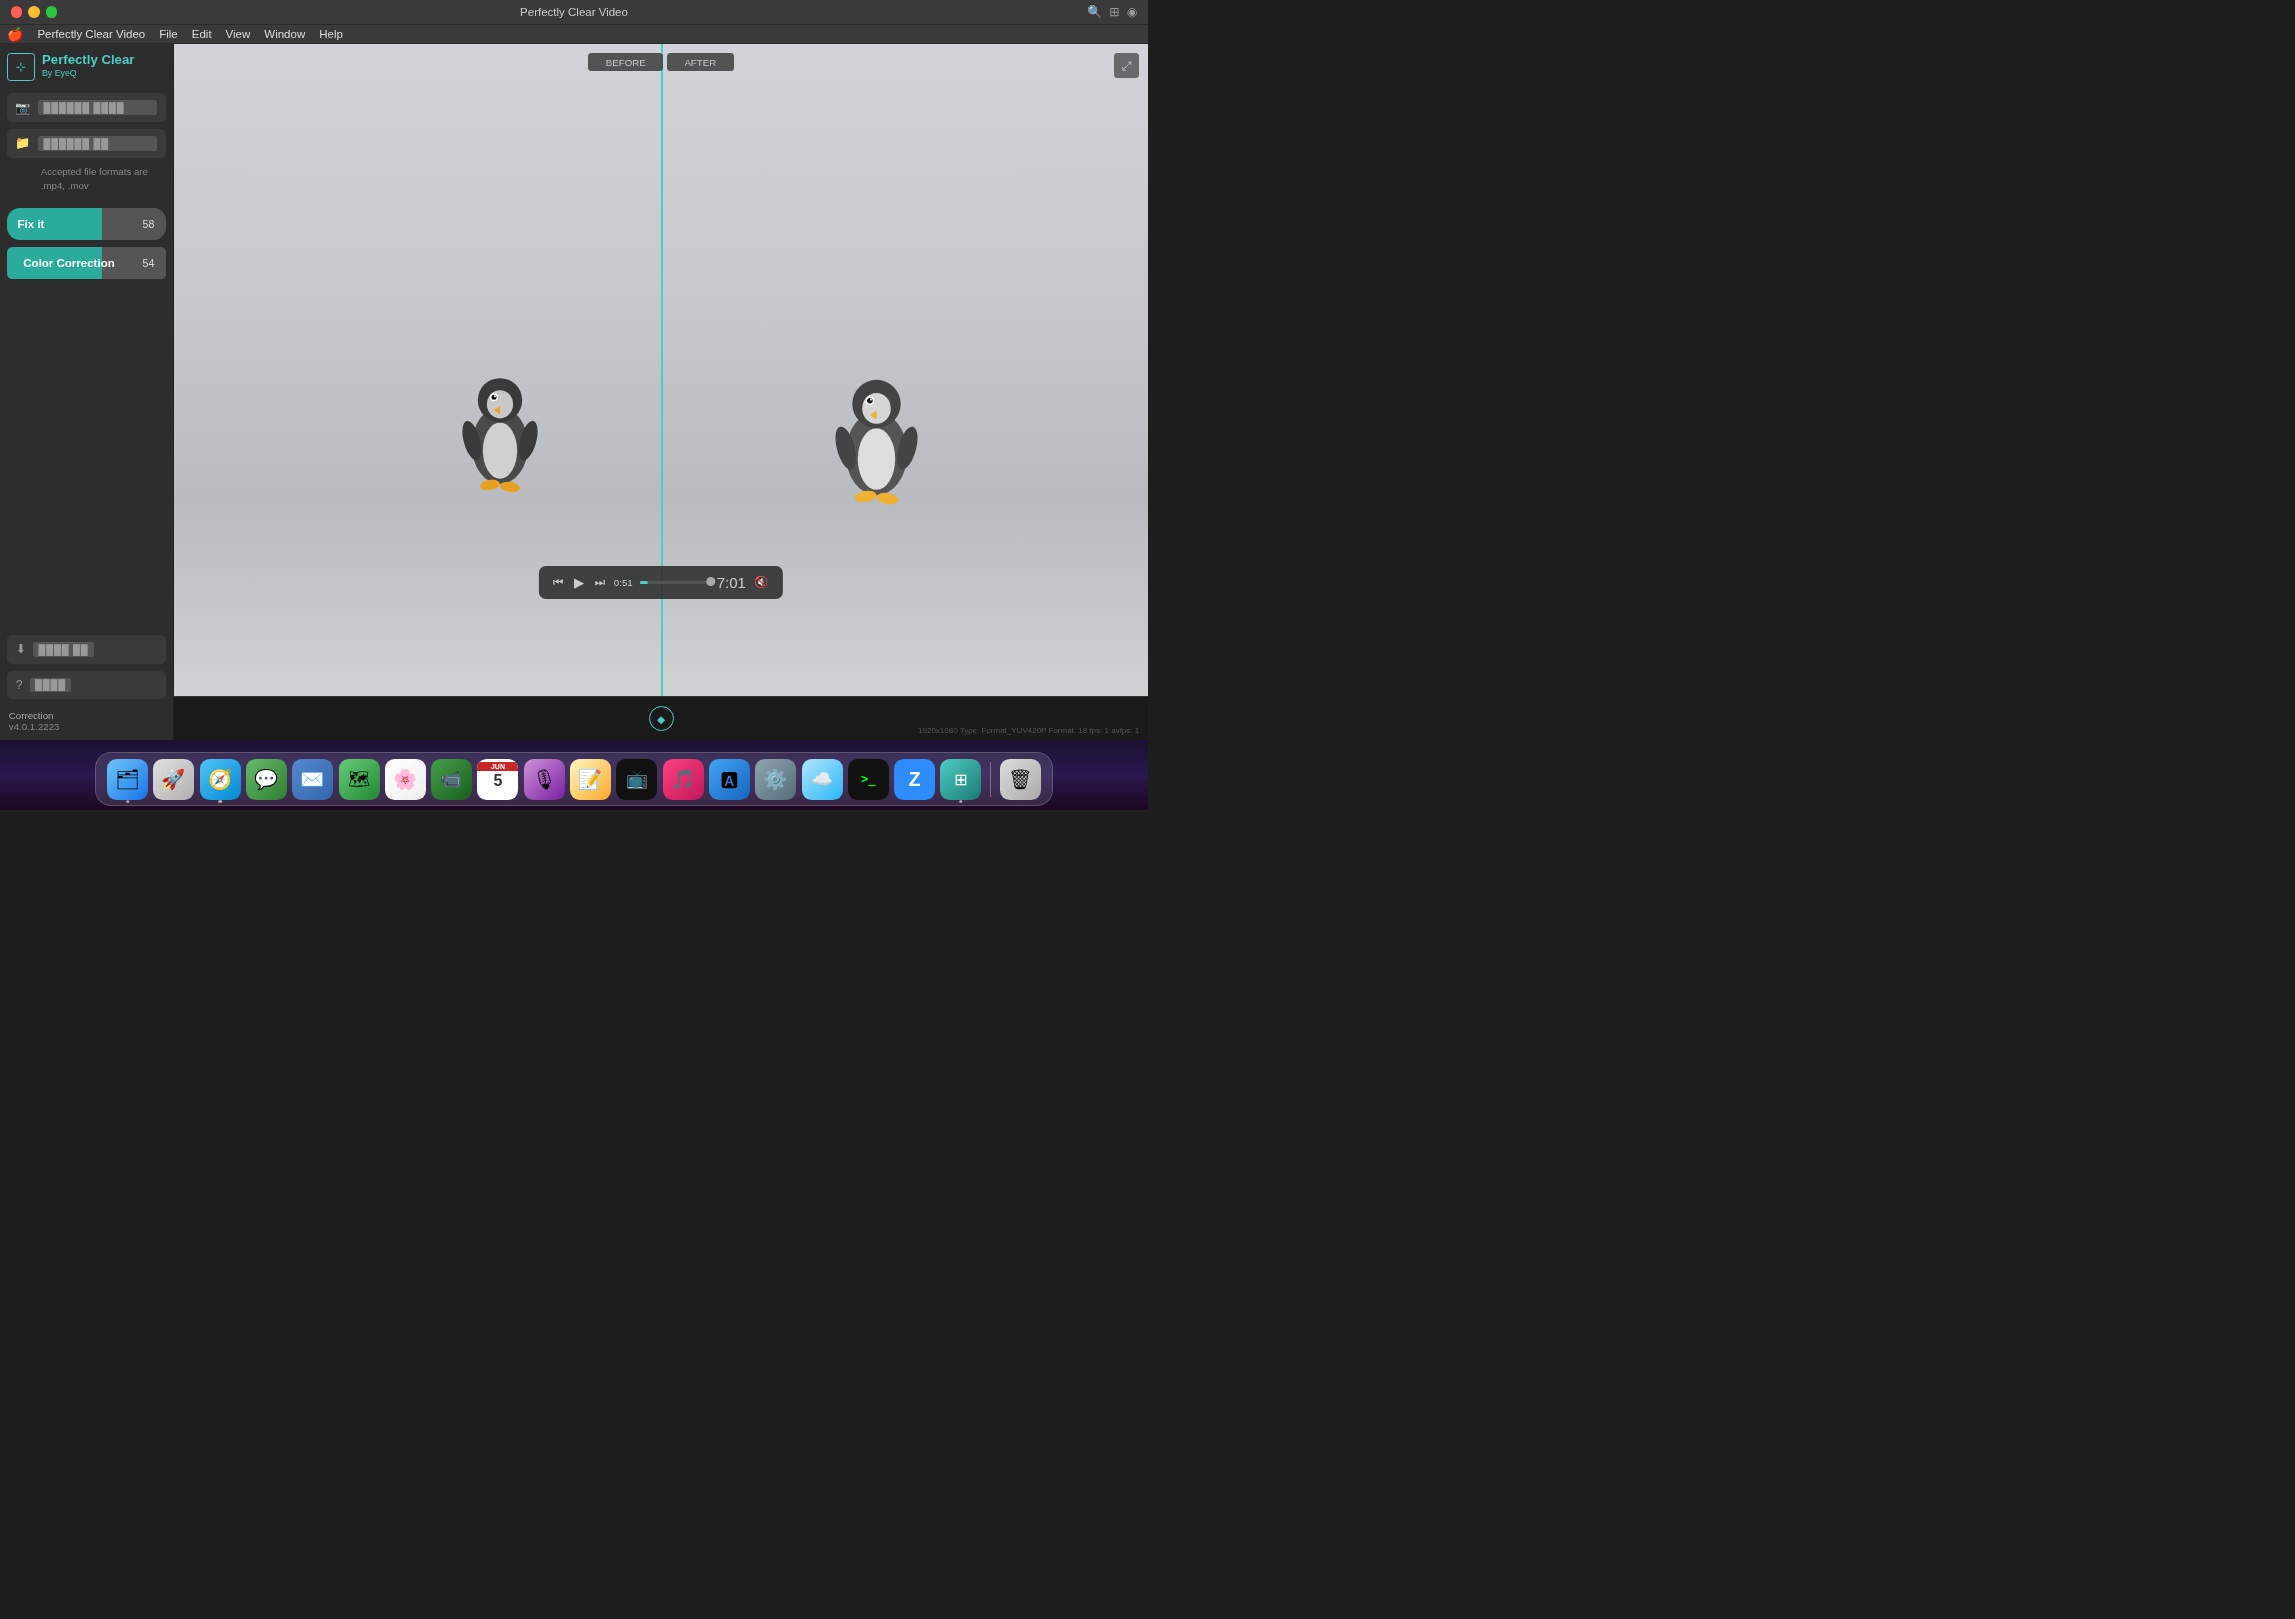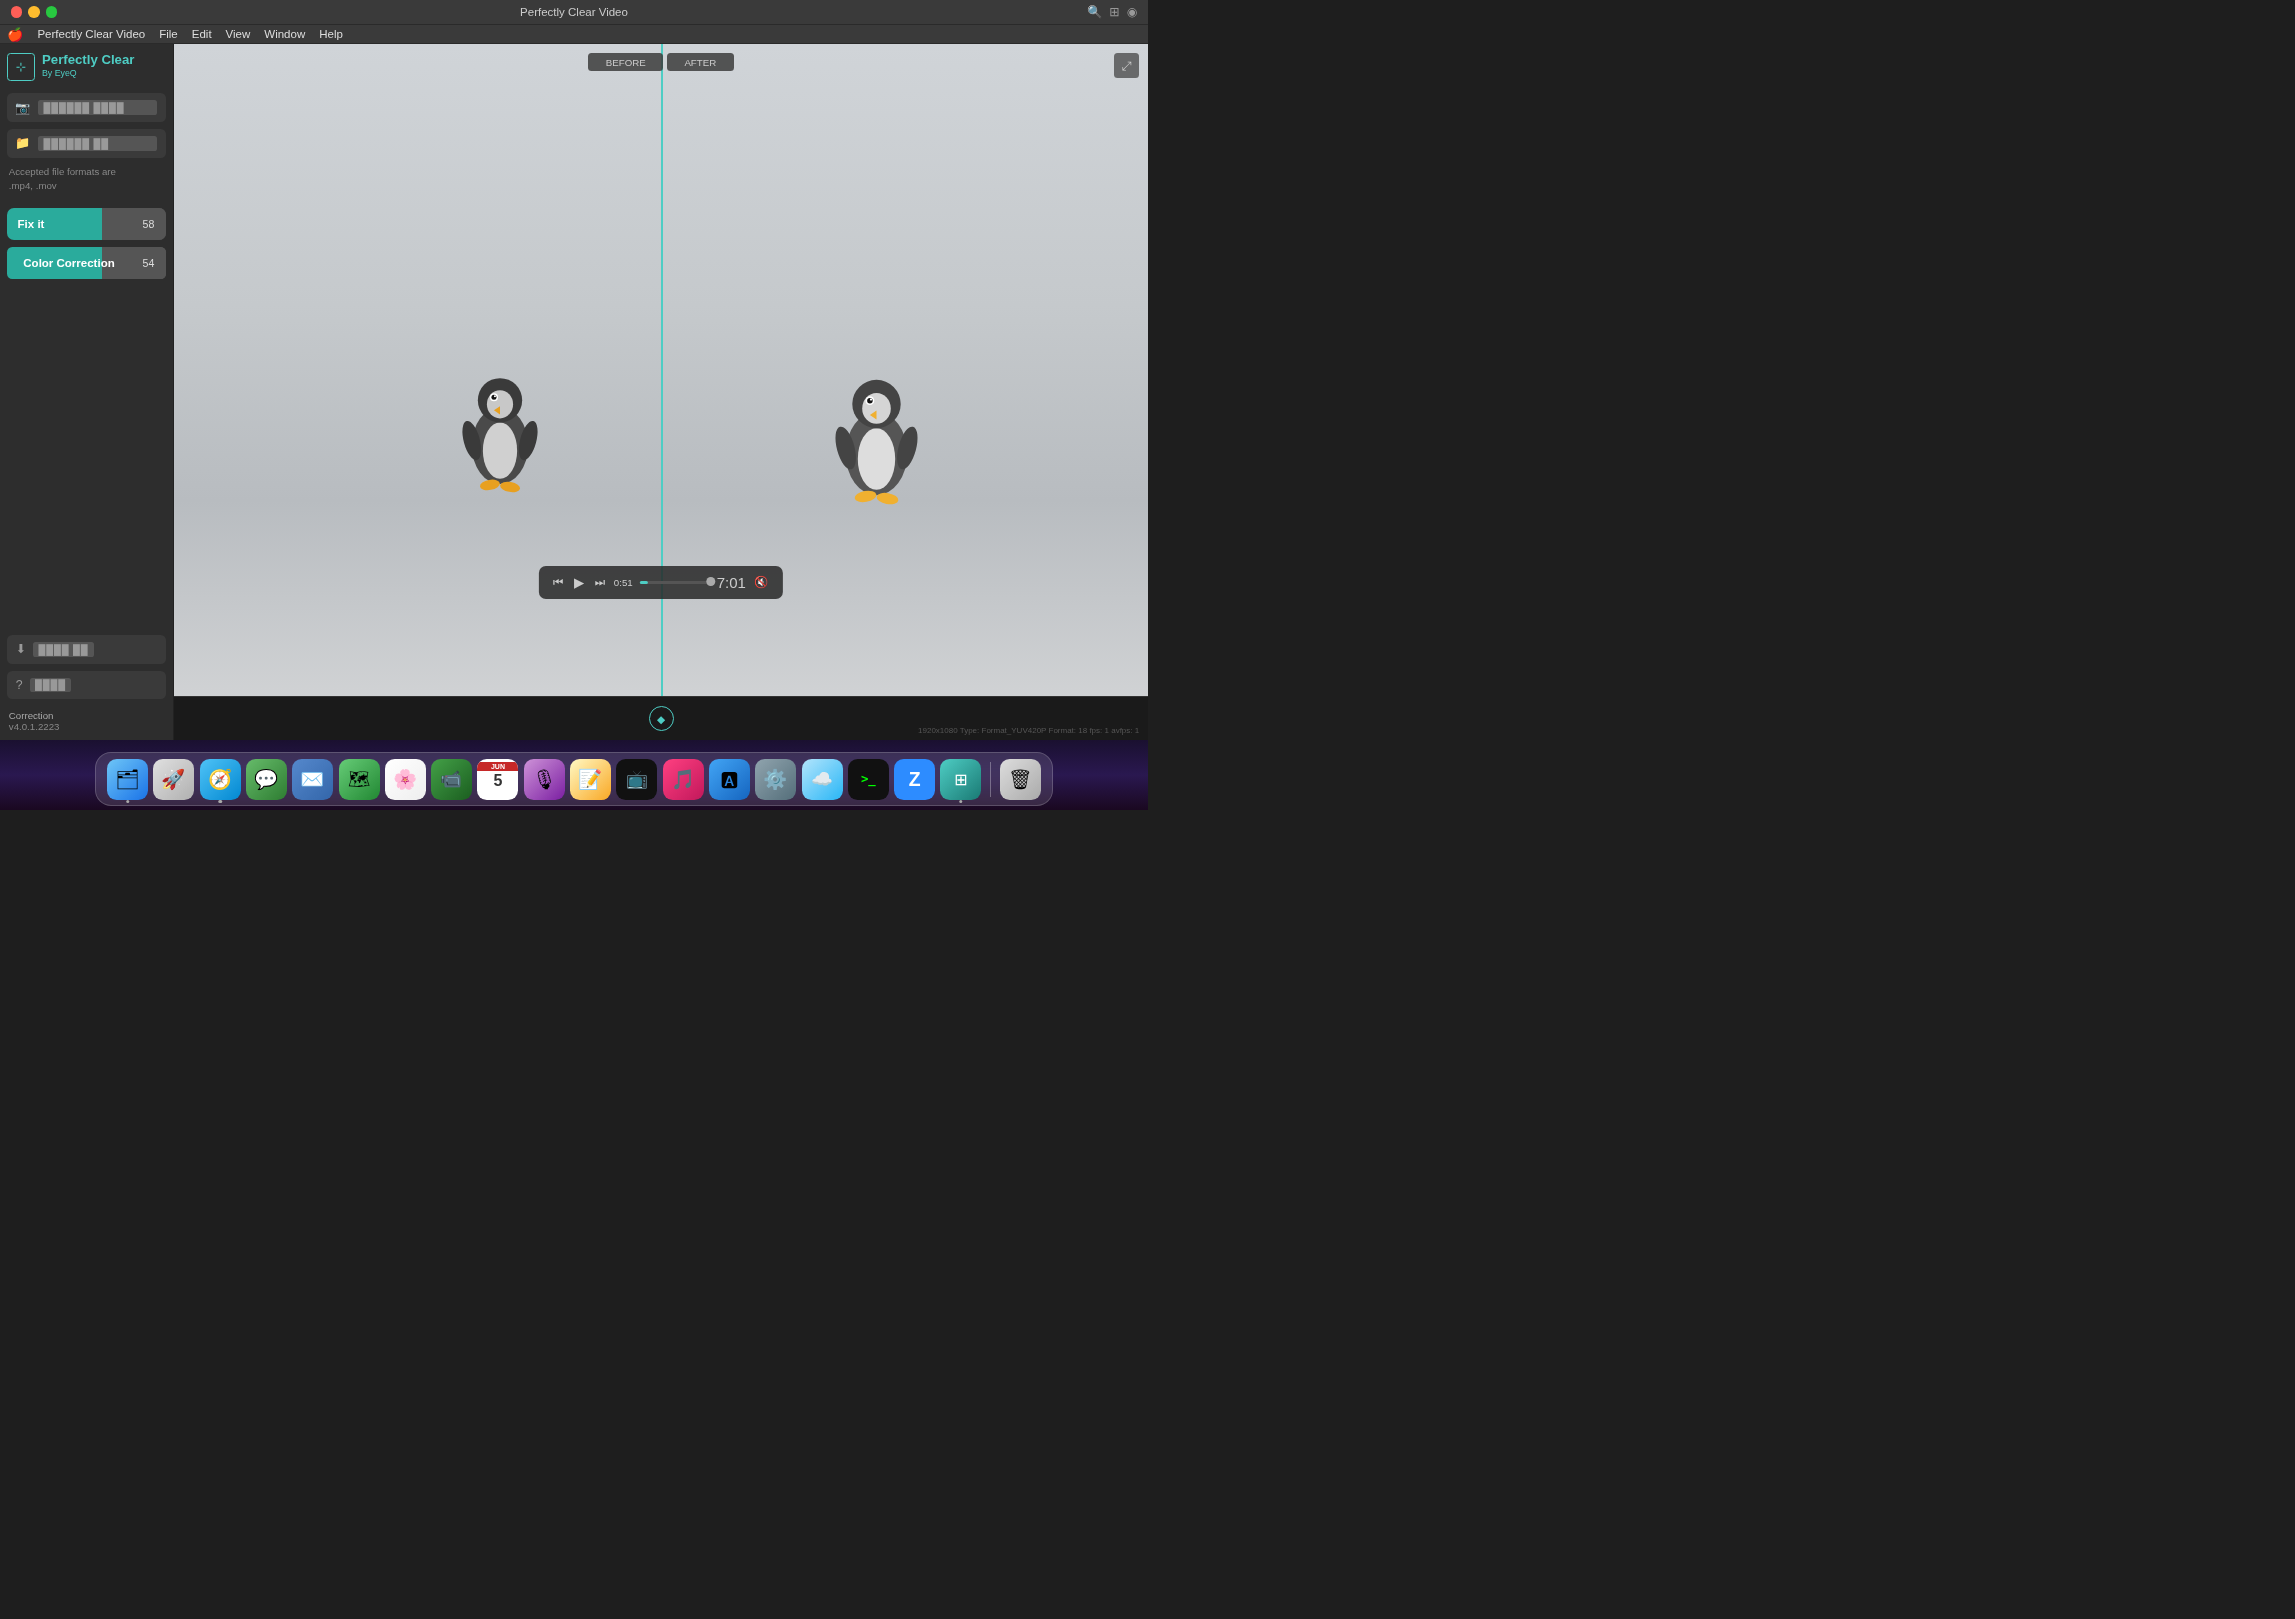--- a/index.html
+++ b/index.html
@@ -148,26 +148,27 @@
       flex: 1;
       text-align: left;
     }
 
     .accepted-formats {
       font-size: 9.7px;
       color: #888;
       margin-bottom: 14px;
       line-height: 1.5;
       padding: 0 1.8px;
+      margin-left: 32px;
     }
 
     .fixit-btn {
       background: linear-gradient(90deg, #2aab9c 0%, #2aab9c 60%, #3db8a8 60%, #555 60%);
       border: none;
-      border-radius: 7px;
+      border-radius: 13px;
       padding: 0;
       display: flex;
       align-items: center;
       margin-bottom: 7px;
       cursor: pointer;
       width: 100%;
       overflow: hidden;
       height: 32px;
     }
     .fixit-label {

